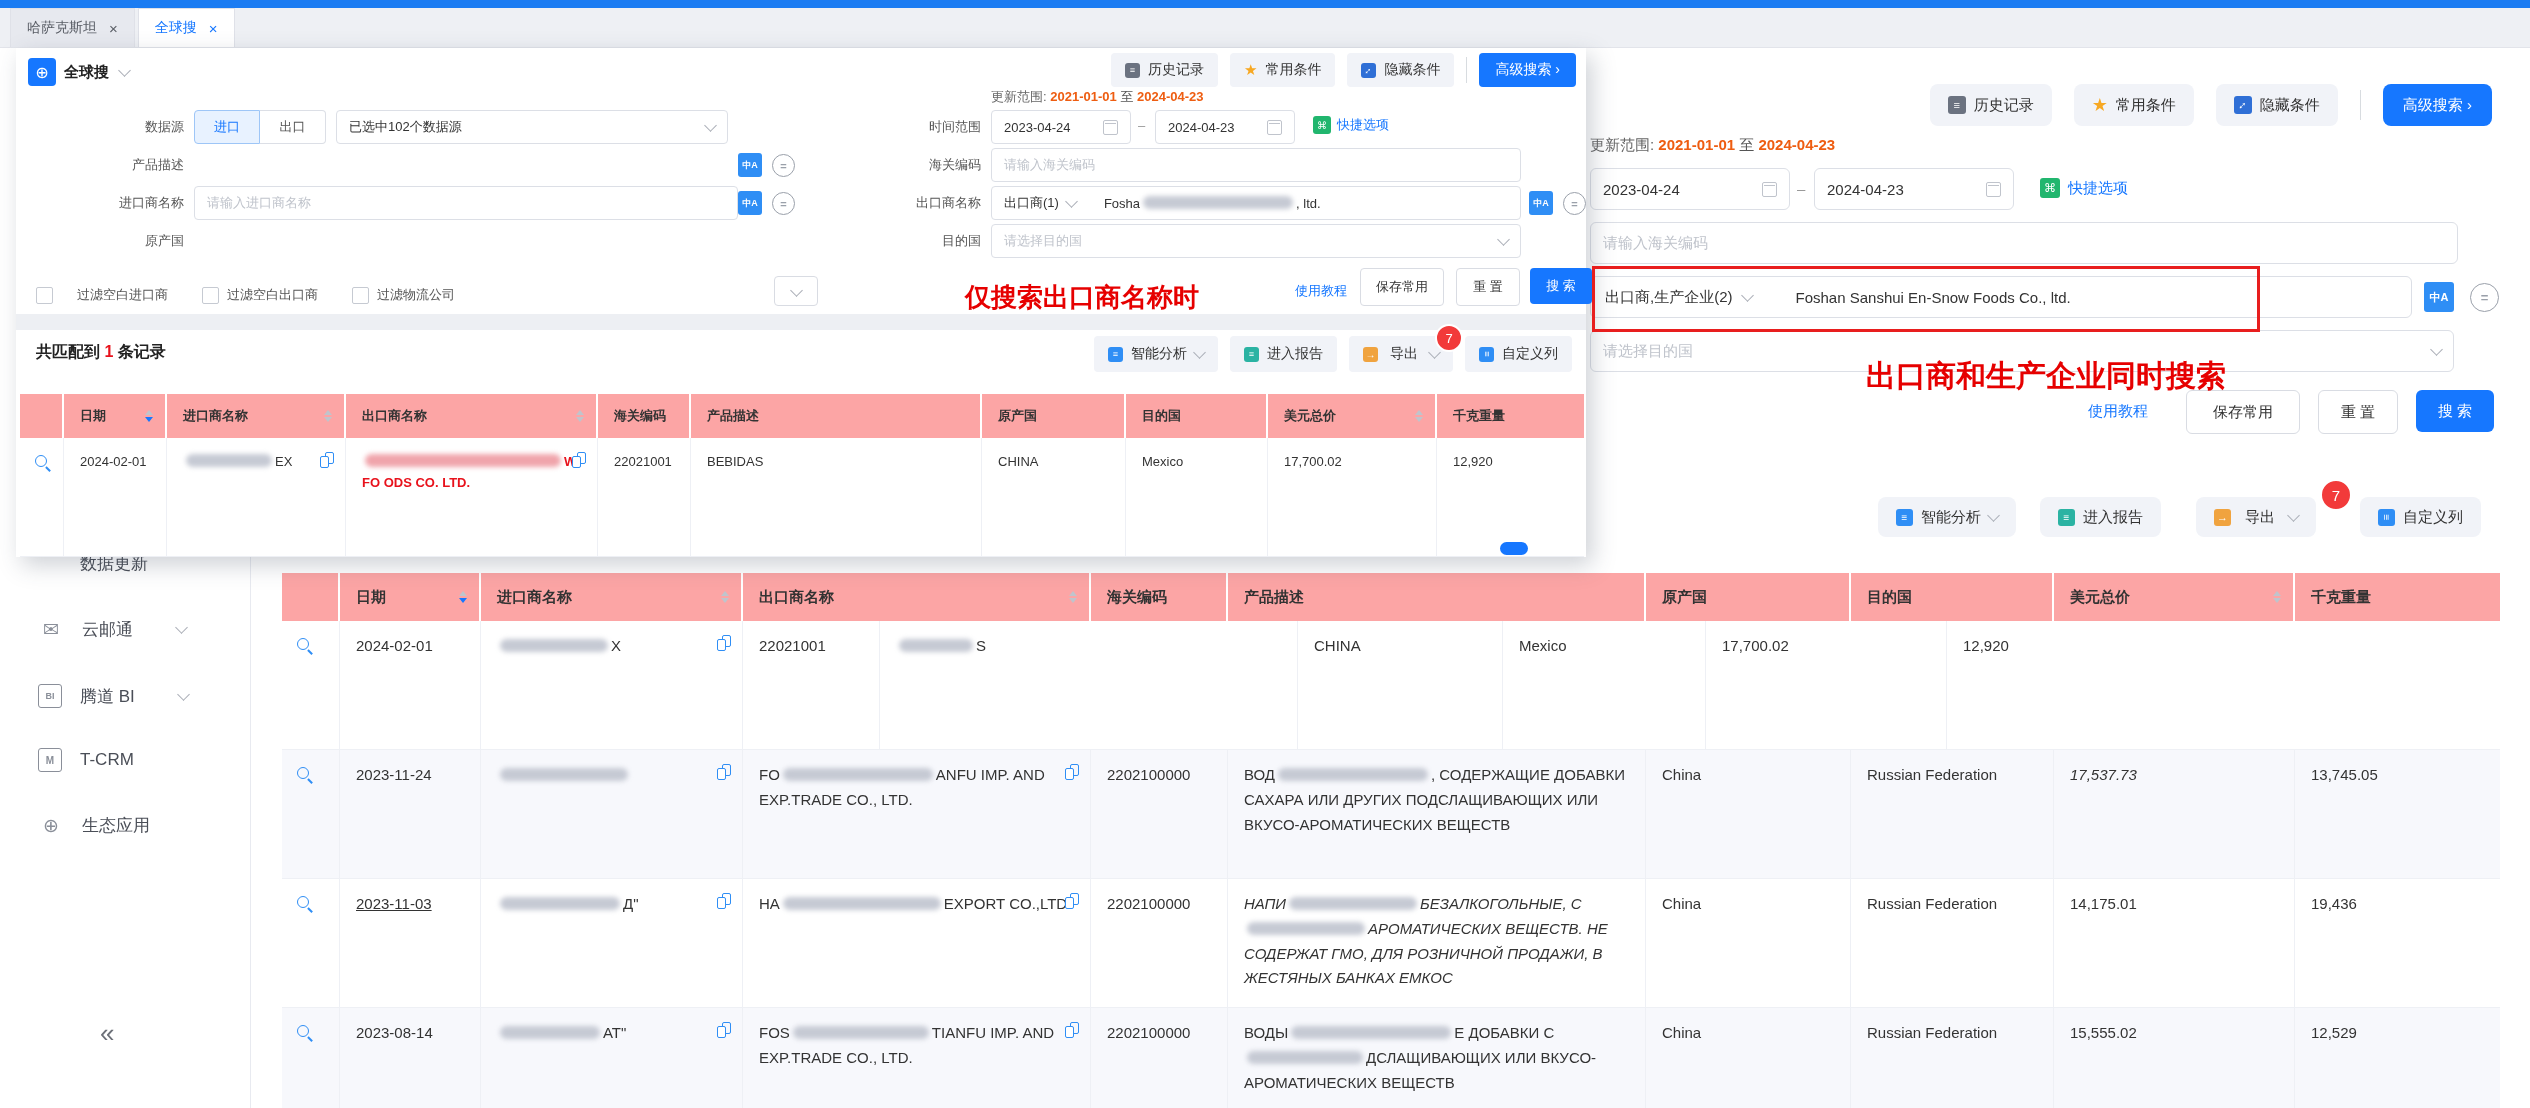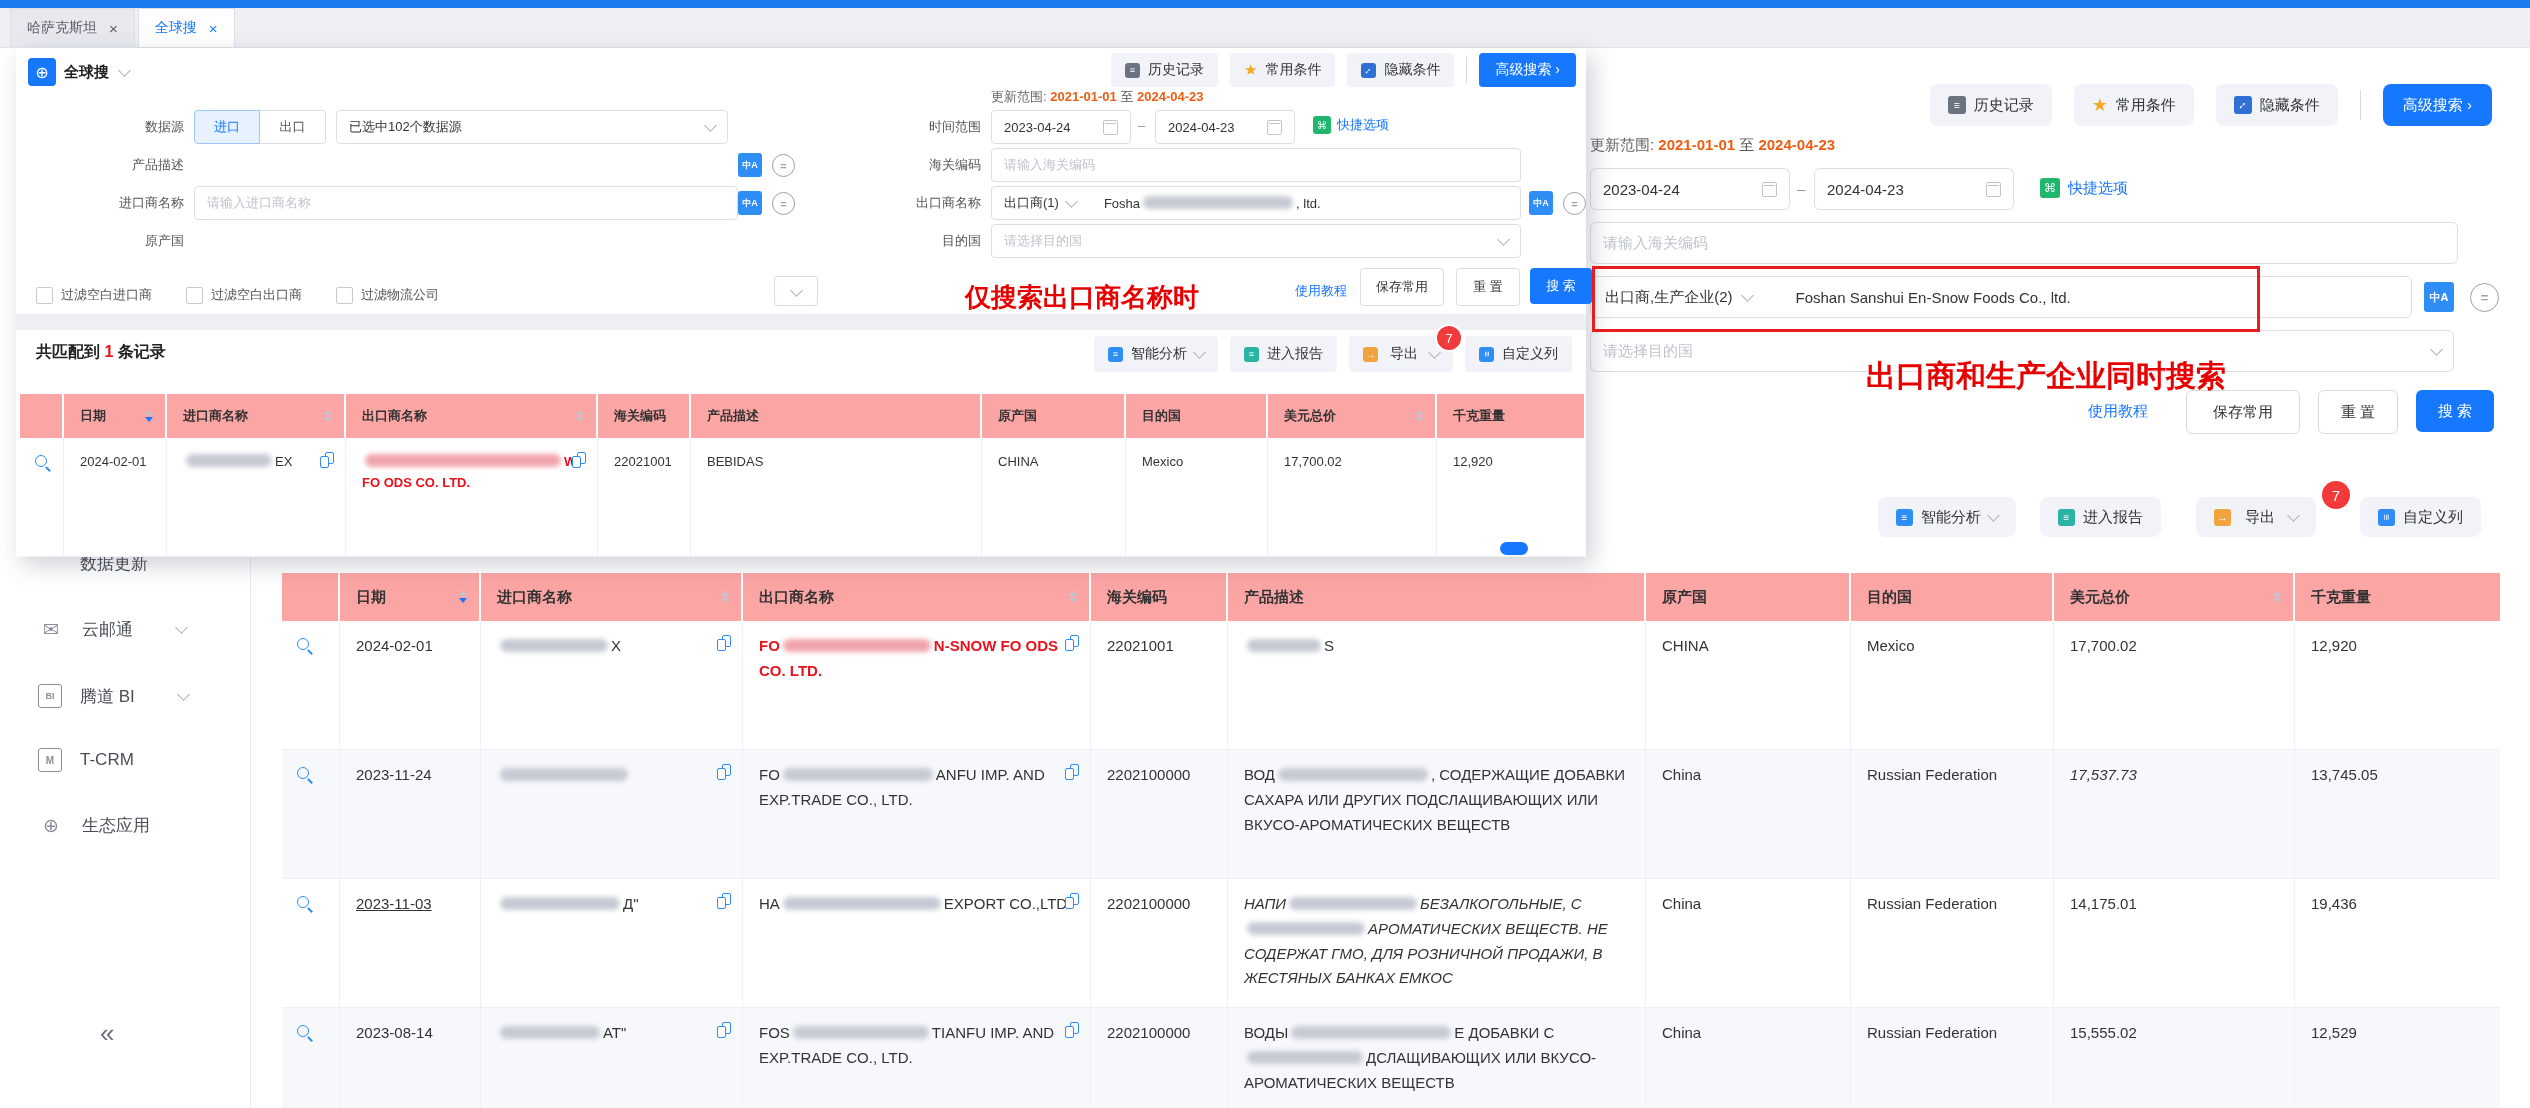--- a/index.html
+++ b/index.html
@@ -261,24 +261,20 @@
           <span>千克重量</span>
         </div>
       </div>
       <div class="trow" style="min-height: 129px;">
         <div class="tc" style="width: 58px; padding: 16px 0px 0px 14px;"><span class="magic"></span></div>
         <div class="tc" style="width: 141px;">2024-02-01</div>
         <div class="tc" style="width: 262px;"><span class="blur" style="width: 108px;"></span><span>X</span><span class="copyic cellcopy">
             <i class="b"></i>
             <i class="f"></i>
           </span></div>
-        <div class="tc" style="width: 348px;"><span class="redtx">FO</span><span class="blur redb" style="width: 148px;"></span><span class="redtx">N-SNOW FO ODS CO. LTD.</span><span class="copyic cellcopy">
-            <i class="b"></i>
-            <i class="f"></i>
-          </span></div>
         <div class="tc" style="width: 137px;">22021001</div>
         <div class="tc" style="width: 418px;"><span class="blur" style="width: 74px;"></span><span>S</span></div>
         <div class="tc" style="width: 205px;">CHINA</div>
         <div class="tc" style="width: 203px;">Mexico</div>
         <div class="tc" style="width: 241px;">17,700.02</div>
         <div class="tc" style="width: 205px;">12,920</div>
       </div>
       <div class="trow alt" style="min-height: 129px;">
         <div class="tc" style="width: 58px; padding: 16px 0px 0px 14px;"><span class="magic"></span></div>
         <div class="tc" style="width: 141px;">2023-11-24</div>
@@ -426,21 +422,21 @@
   <span class="tA" style="position:absolute;left:1513px;top:143px;width:24px;height:24px;font-size:9px">中A</span>
   <span class="eqic" style="position:absolute;left:1547px;top:144px;width:21px;height:21px;font-size:11px">=</span>
 
   <div class="lbl" style="left:837px;top:184px;width:128px;font-size:13px">目的国</div>
   <div class="ctrl" style="left:975px;top:176px;width:530px;height:34px;font-size:13px">
     <span class="ph">请选择目的国</span>
     <span class="chev" style="margin-left:auto"></span>
   </div>
 
   <div id="ov-filters" class="abs" style="left:20px;top:238px;display:flex;gap:34px;align-items:center">
-      <div style="display: flex; align-items: flex-end; gap: 8px;">
+      <div style="display: flex; align-items: flex-end; gap: 24px;">
         <span class="cb"></span>
         <span style="font-size: 13px; color: rgb(85, 85, 85);">过滤空白进口商</span>
       </div>
       <div style="display: flex; align-items: center; gap: 8px;">
         <span class="cb"></span>
         <span style="font-size: 13px; color: rgb(85, 85, 85);">过滤空白出口商</span>
       </div>
       <div style="display: flex; align-items: center; gap: 8px;">
         <span class="cb"></span>
         <span style="font-size: 13px; color: rgb(85, 85, 85);">过滤物流公司</span>

